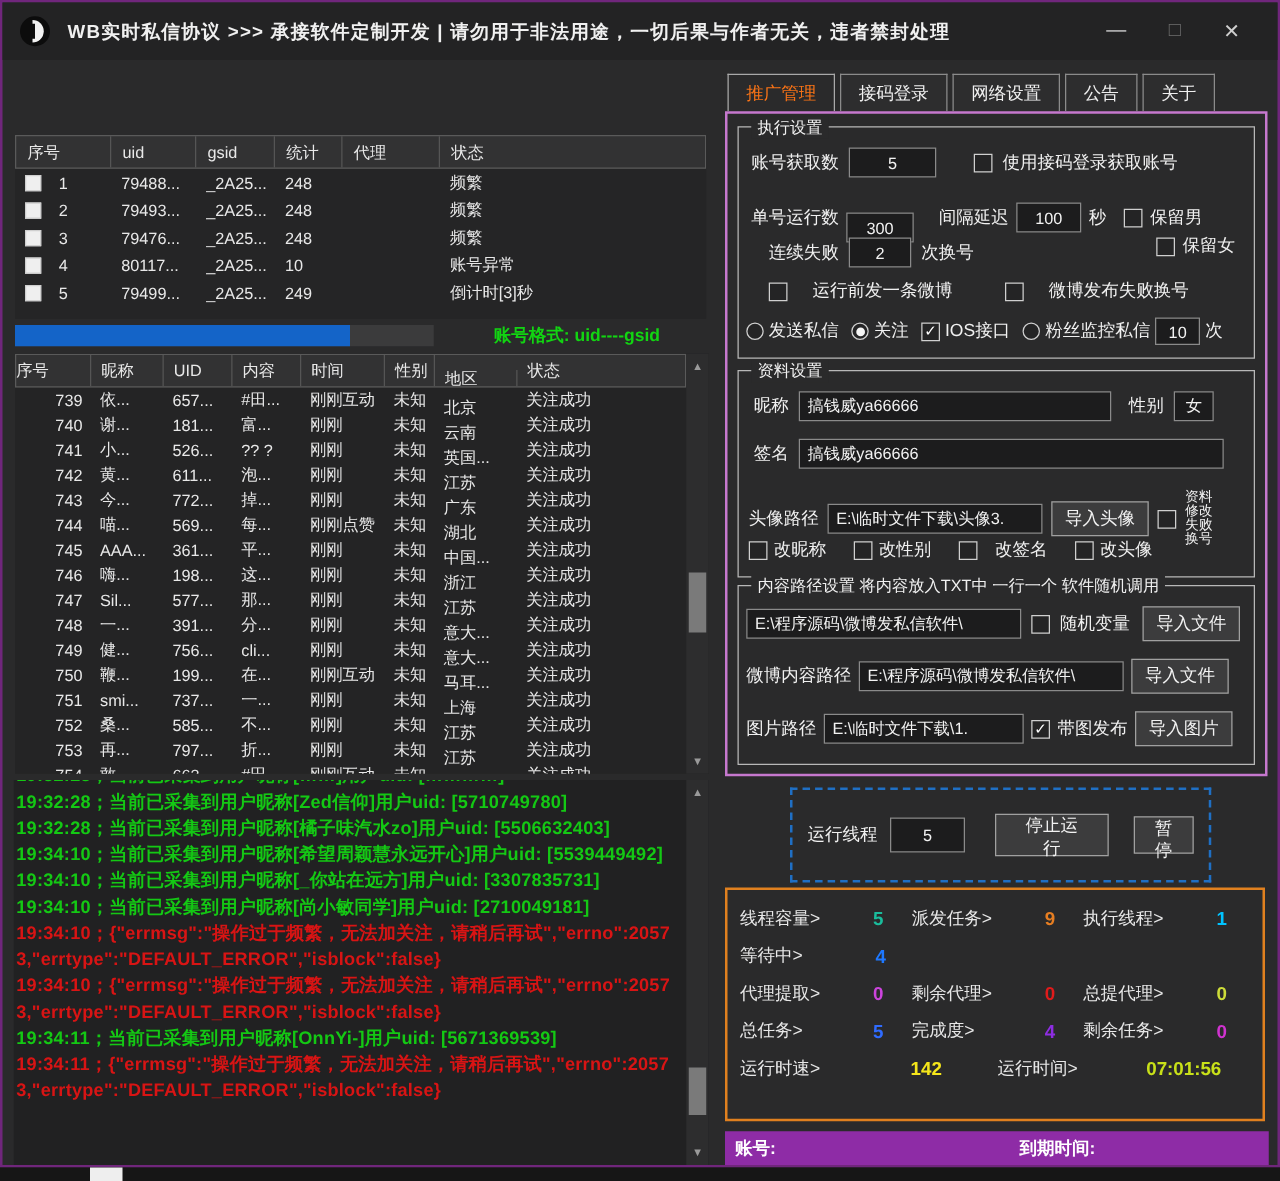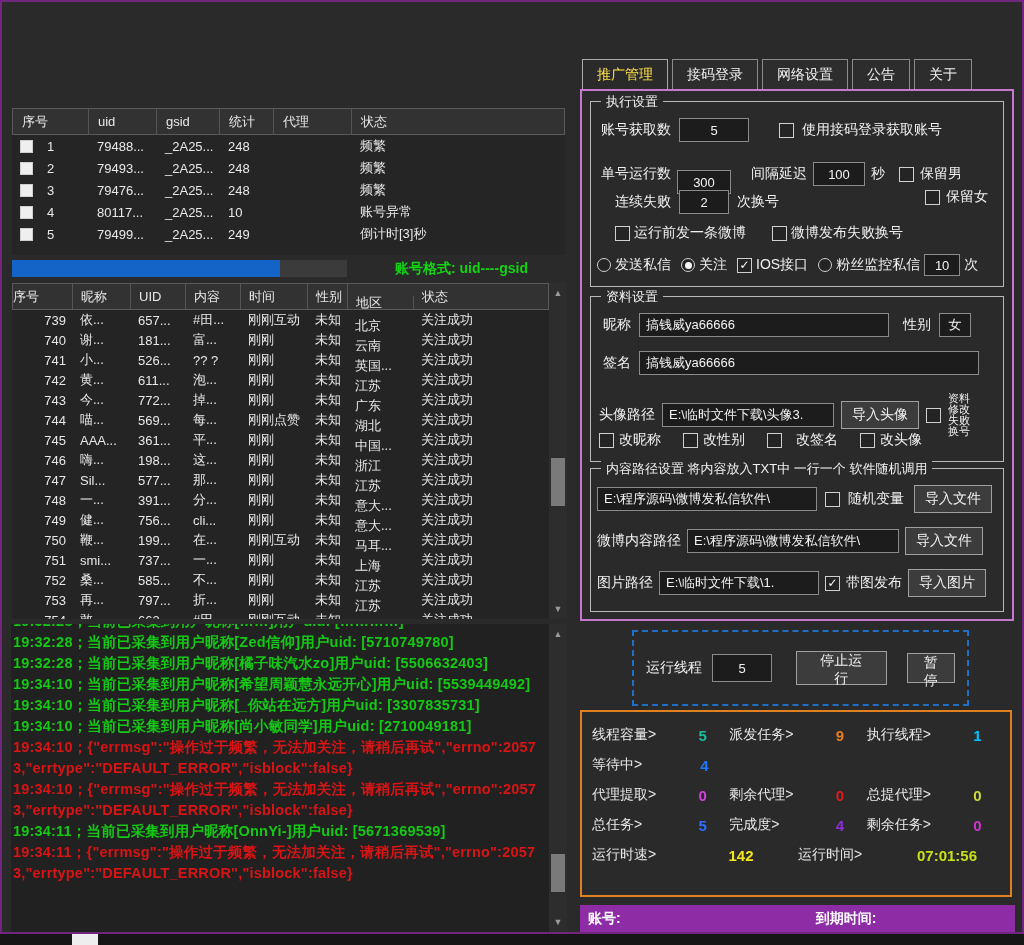--- a/index.html
+++ b/index.html
@@ -49,21 +49,21 @@
   
   #log{position:absolute;left:9px;top:622px;width:556px;height:308px;background:#212122;overflow:hidden;}
   #log-lines{padding:0 24px 0 2px;word-break:break-all;}
   .log-line{font-size:14.5px;line-height:21px;font-weight:bold;letter-spacing:0.2px;}
   .log-line.green{color:#14c814;}
   .log-line.red{color:#d81414;}
   .log-line.clip{margin-top:-13px;}
   
   #tabs{position:absolute;left:580px;top:57px;display:flex;gap:4px;}
   .tab{height:30px;padding:0 14px;border:1px solid #8b8b8b;border-bottom:none;background:#2d2d2e;color:#f0f0f0;font-size:14px;display:flex;align-items:center;}
-  .tab.active{color:#fde047;background:#2a2a2b;border-color:#a9a9a9;}
+  .tab.active{color:#f97316;background:#2a2a2b;border-color:#a9a9a9;}
   #right-panel{position:absolute;left:578px;top:87px;width:434px;height:532px;border:2px solid #c678ce;background:#2a2a2b;}
   .groupbox{position:absolute;left:8px;right:8px;border:1px solid #b8b8b8;}
   .gb-legend{position:absolute;top:-9px;left:10px;background:#2a2a2b;padding:0 5px;color:#f0f0f0;font-size:13px;white-space:nowrap;}
   .row{display:flex;align-items:center;}
   .lbl{color:#f0f0f0;font-size:14px;white-space:nowrap;}
   .inp{background:#1c1c1d;border:1px solid #8a8a8a;color:#f2f2f2;font-size:13px;height:24px;padding:0 6px;}
   .inp.center{text-align:center;}
   .btn{background:#3c3c3d;border:1px solid #a0a0a0;color:#f2f2f2;font-size:14px;height:28px;padding:0 10px;cursor:default;}
   .cb{width:15px;height:15px;border:1px solid #d0d0d0;background:#242425;display:inline-flex;align-items:center;justify-content:center;color:#fff;font-size:12px;flex:0 0 auto;}
   .radio{width:14px;height:14px;border:1px solid #d0d0d0;border-radius:50%;background:#242425;display:inline-flex;align-items:center;justify-content:center;flex:0 0 auto;}
@@ -94,20 +94,29 @@
   
   #taskbar{position:absolute;left:0;top:934px;width:1024px;height:11px;background:#161616;}
   #taskbar .peek{position:absolute;left:72px;top:0;width:26px;height:11px;background:#eeeeee;}
 </style>
 </head>
 <body>
 
 <div id="stage">
   <div id="window">
 
+    <div id="titlebar">
+      <span class="logo"></span>
+      <span id="title-text">WB实时私信协议    &gt;&gt;&gt;  承接软件定制开发   |   请勿用于非法用途，一切后果与作者无关，违者禁封处理</span>
+      <span id="win-controls">
+        <span class="wc">—</span>
+        <span class="wc max">□</span>
+        <span class="wc">✕</span>
+      </span>
+    </div>
 
 
     <div id="table1">
       <div class="t1-head" id="t1-head">
           <div class="hc ca0">序号</div>
           <div class="hc ca1">uid</div>
           <div class="hc ca2">gsid</div>
           <div class="hc ca3">统计</div>
           <div class="hc ca4">代理</div>
           <div class="hc ca5">状态</div>
@@ -405,21 +414,21 @@
         </div>
         <div class="row" style="left:334px;top:86px;gap:6px;">
           <span class="cb"></span>
           <span class="lbl">保留女</span>
         </div>
         <div class="row" style="left:24px;top:88px;gap:8px;">
           <span class="lbl">连续失败</span>
           <input class="inp center" style="width: 50px;" value="2">
           <span class="lbl">次换号</span>
         </div>
-        <div class="row" style="left:24px;top:122px;gap:4px;">
+        <div class="row" style="left:24px;top:122px;gap:20px;">
           <span class="cb"></span>
           <span class="lbl">运行前发一条微博</span>
           <span class="cb" style="margin-left:22px;"></span>
           <span class="lbl">微博发布失败换号</span>
         </div>
         <div class="row" style="left:6px;top:152px;gap:4px;">
           <span class="radio"></span>
           <span class="lbl">发送私信</span>
           <span class="radio" style="margin-left:6px;">
               <span class="dot"></span>

